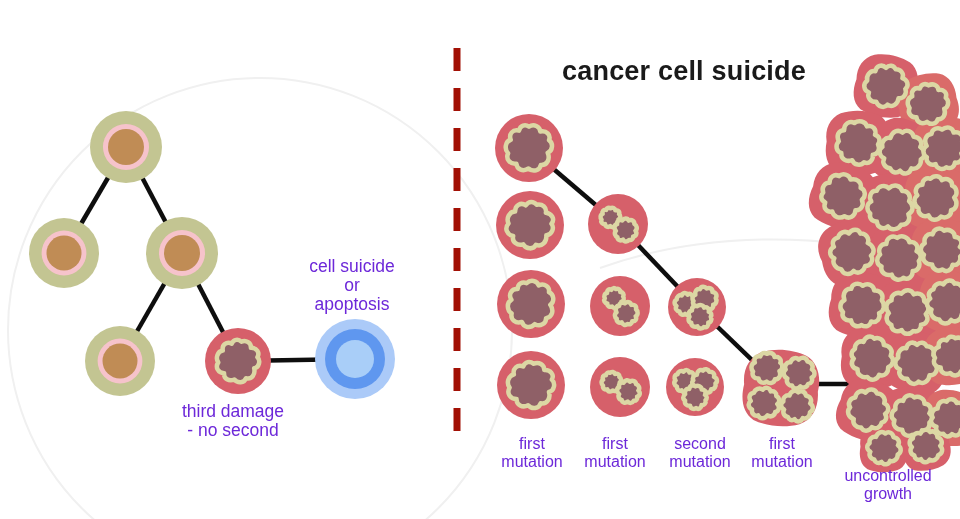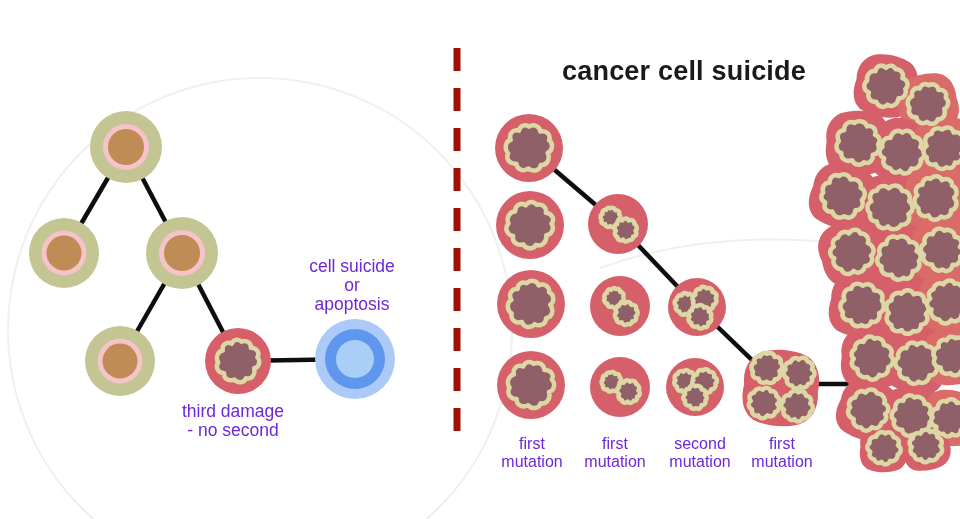--- a/index.html
+++ b/index.html
@@ -218,14 +218,18 @@
   <div class="lbl small" style="left:700px;top:453px">
     <div>second</div>
     <div>mutation</div>
   </div>
 
   <div class="lbl small" style="left:782px;top:453px">
     <div>first</div>
     <div>mutation</div>
   </div>
 
+  <div class="lbl small" style="left:888px;top:485px">
+    <div>uncontrolled</div>
+    <div>growth</div>
+  </div>
 
 </div>
 
 </body></html>

